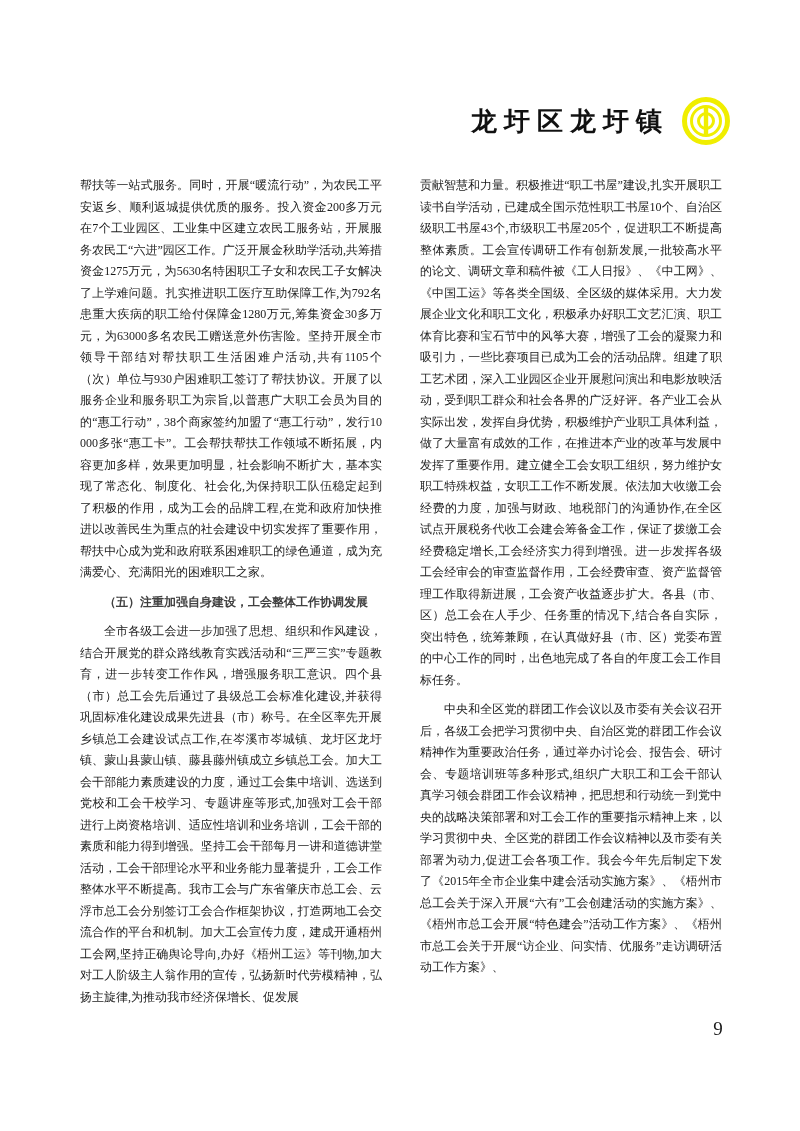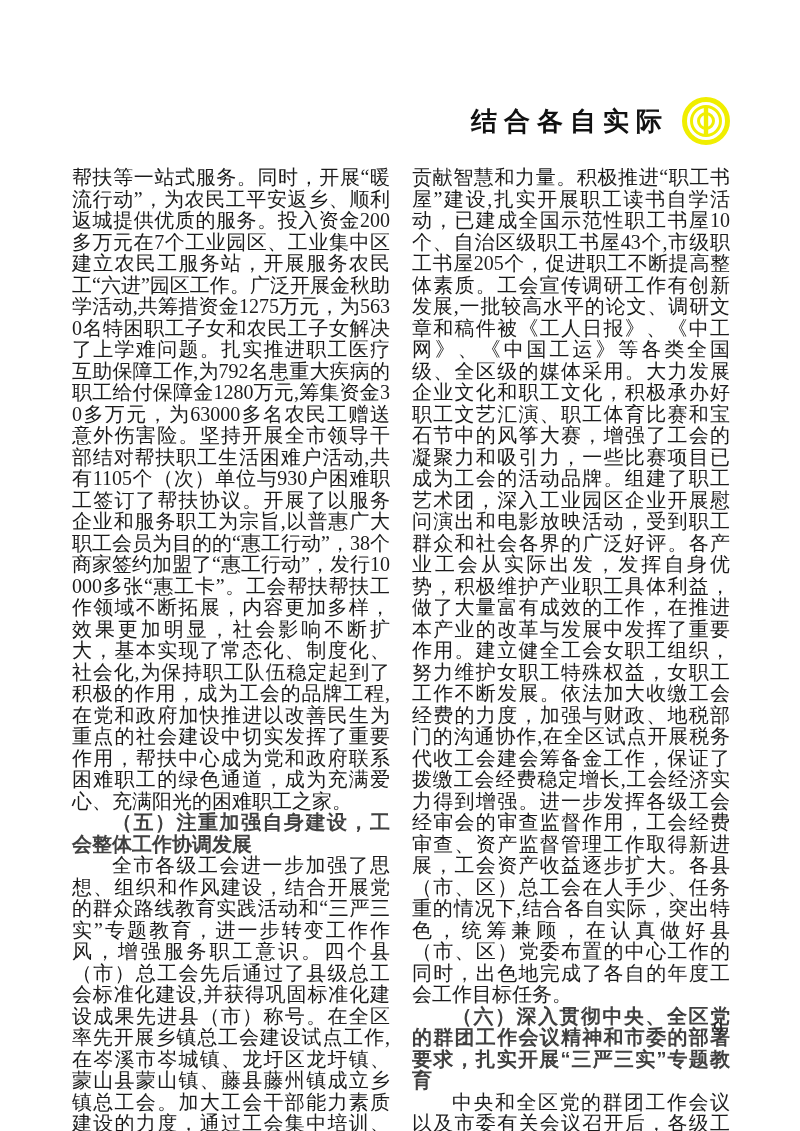--- a/index.html
+++ b/index.html
@@ -32,22 +32,22 @@
   .column {
     position: absolute;
     top: 167px;
     width: 318px;
     text-align: justify;
     text-justify: inter-ideograph;
   }
   .column-left  { left: 72px; }
   .column-right { left: 412px; }
   .column p {
-    margin: 0;
-    font-size: 20px;
+    margin: 8px;
+    font-size: 12px;
     line-height: 21.5px;
     word-break: break-all;
   }
   .indent { text-indent: 2em; }
   .heading {
     font-family: "Liberation Sans", "DejaVu Sans", sans-serif;
     font-weight: 700;
     color: #404040;
   }
   .page-number {
@@ -59,36 +59,35 @@
     font-size: 19px;
     color: #1b1b1b;
   }
 </style>
 </head>
 <body>
 
 <div class="page">
 
   <div class="header">
-    <div class="header-title">结合各自实际</div>
+    <div class="header-title">龙圩区龙圩镇</div>
     <svg class="logo" viewBox="0 0 50 50" aria-hidden="true">
       <circle cx="25" cy="25" r="21.5" fill="none" stroke="#f0ee00" stroke-width="5"></circle>
       <circle cx="25" cy="25" r="14.5" fill="none" stroke="#f0ee00" stroke-width="3"></circle>
       <circle cx="25" cy="25" r="7.5" fill="none" stroke="#f0ee00" stroke-width="3"></circle>
       <rect x="22.8" y="11" width="4.4" height="28" fill="#f0ee00"></rect>
     </svg>
   </div>
 
   <div class="column column-left">
     <p class="body">帮扶等一站式服务。同时，开展“暖流行动”，为农民工平安返乡、顺利返城提供优质的服务。投入资金200多万元在7个工业园区、工业集中区建立农民工服务站，开展服务农民工“六进”园区工作。广泛开展金秋助学活动,共筹措资金1275万元，为5630名特困职工子女和农民工子女解决了上学难问题。扎实推进职工医疗互助保障工作,为792名患重大疾病的职工给付保障金1280万元,筹集资金30多万元，为63000多名农民工赠送意外伤害险。坚持开展全市领导干部结对帮扶职工生活困难户活动,共有1105个（次）单位与930户困难职工签订了帮扶协议。开展了以服务企业和服务职工为宗旨,以普惠广大职工会员为目的的“惠工行动”，38个商家签约加盟了“惠工行动”，发行10000多张“惠工卡”。工会帮扶帮扶工作领域不断拓展，内容更加多样，效果更加明显，社会影响不断扩大，基本实现了常态化、制度化、社会化,为保持职工队伍稳定起到了积极的作用，成为工会的品牌工程,在党和政府加快推进以改善民生为重点的社会建设中切实发挥了重要作用，帮扶中心成为党和政府联系困难职工的绿色通道，成为充满爱心、充满阳光的困难职工之家。</p>
     <p class="heading indent">（五）注重加强自身建设，工会整体工作协调发展</p>
     <p class="body indent">全市各级工会进一步加强了思想、组织和作风建设，结合开展党的群众路线教育实践活动和“三严三实”专题教育，进一步转变工作作风，增强服务职工意识。四个县（市）总工会先后通过了县级总工会标准化建设,并获得巩固标准化建设成果先进县（市）称号。在全区率先开展乡镇总工会建设试点工作,在岑溪市岑城镇、龙圩区龙圩镇、蒙山县蒙山镇、藤县藤州镇成立乡镇总工会。加大工会干部能力素质建设的力度，通过工会集中培训、选送到党校和工会干校学习、专题讲座等形式,加强对工会干部进行上岗资格培训、适应性培训和业务培训，工会干部的素质和能力得到增强。坚持工会干部每月一讲和道德讲堂活动，工会干部理论水平和业务能力显著提升，工会工作整体水平不断提高。我市工会与广东省肇庆市总工会、云浮市总工会分别签订工会合作框架协议，打造两地工会交流合作的平台和机制。加大工会宣传力度，建成开通梧州工会网,坚持正确舆论导向,办好《梧州工运》等刊物,加大对工人阶级主人翁作用的宣传，弘扬新时代劳模精神，弘扬主旋律,为推动我市经济保增长、促发展</p>
   </div>
 
   <div class="column column-right">
     <p class="body">贡献智慧和力量。积极推进“职工书屋”建设,扎实开展职工读书自学活动，已建成全国示范性职工书屋10个、自治区级职工书屋43个,市级职工书屋205个，促进职工不断提高整体素质。工会宣传调研工作有创新发展,一批较高水平的论文、调研文章和稿件被《工人日报》、《中工网》、《中国工运》等各类全国级、全区级的媒体采用。大力发展企业文化和职工文化，积极承办好职工文艺汇演、职工体育比赛和宝石节中的风筝大赛，增强了工会的凝聚力和吸引力，一些比赛项目已成为工会的活动品牌。组建了职工艺术团，深入工业园区企业开展慰问演出和电影放映活动，受到职工群众和社会各界的广泛好评。各产业工会从实际出发，发挥自身优势，积极维护产业职工具体利益，做了大量富有成效的工作，在推进本产业的改革与发展中发挥了重要作用。建立健全工会女职工组织，努力维护女职工特殊权益，女职工工作不断发展。依法加大收缴工会经费的力度，加强与财政、地税部门的沟通协作,在全区试点开展税务代收工会建会筹备金工作，保证了拨缴工会经费稳定增长,工会经济实力得到增强。进一步发挥各级工会经审会的审查监督作用，工会经费审查、资产监督管理工作取得新进展，工会资产收益逐步扩大。各县（市、区）总工会在人手少、任务重的情况下,结合各自实际，突出特色，统筹兼顾，在认真做好县（市、区）党委布置的中心工作的同时，出色地完成了各自的年度工会工作目标任务。</p>
-    <p class="heading indent">（六）深入贯彻中央、全区党的群团工作会议精神和市委的部署要求，扎实开展“三严三实”专题教育</p>
     <p class="body indent">中央和全区党的群团工作会议以及市委有关会议召开后，各级工会把学习贯彻中央、自治区党的群团工作会议精神作为重要政治任务，通过举办讨论会、报告会、研讨会、专题培训班等多种形式,组织广大职工和工会干部认真学习领会群团工作会议精神，把思想和行动统一到党中央的战略决策部署和对工会工作的重要指示精神上来，以学习贯彻中央、全区党的群团工作会议精神以及市委有关部署为动力,促进工会各项工作。我会今年先后制定下发了《2015年全市企业集中建会活动实施方案》、《梧州市总工会关于深入开展“六有”工会创建活动的实施方案》、《梧州市总工会开展“特色建会”活动工作方案》、《梧州市总工会关于开展“访企业、问实情、优服务”走访调研活动工作方案》、</p>
   </div>
 
   <div class="page-number">9</div>
 
 </div>
 
 </body></html>

